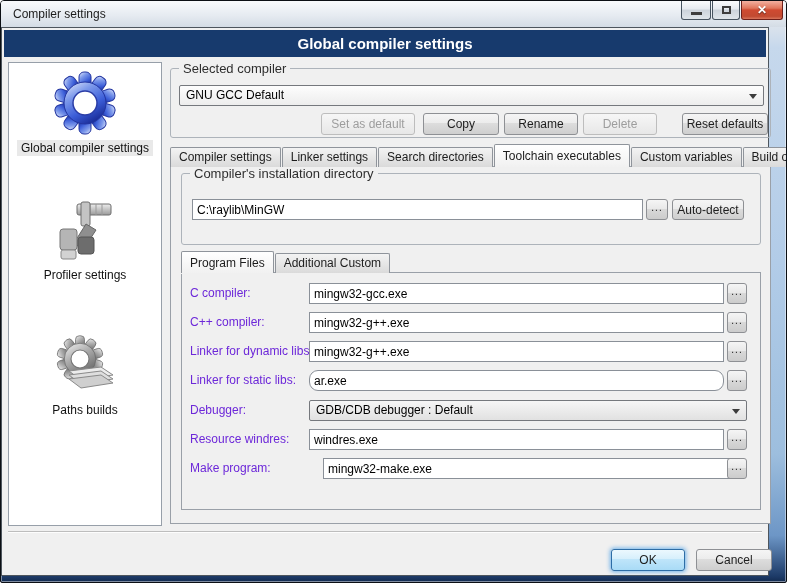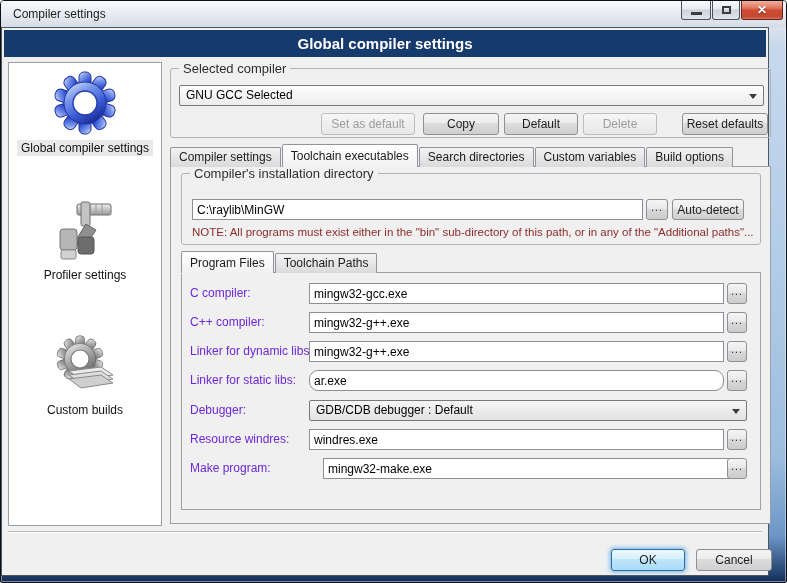--- a/index.html
+++ b/index.html
@@ -199,55 +199,55 @@
             <circle r="21"></circle>
             <circle r="12" fill="#ffffff" stroke="#777" stroke-width="1.5"></circle>
           </g>
           <g stroke="#8a8a8a">
             <polygon points="16,38 48,34 60,42 28,47" fill="#ececec"></polygon>
             <polygon points="16,42 48,38 60,46 28,51" fill="#dedede"></polygon>
             <polygon points="16,46 48,42 60,50 28,55" fill="#cfcfcf"></polygon>
           </g>
         </svg>
       </div>
-      <span class="side-label">Custom builds</span>
+      <span class="side-label">Paths builds</span>
     </div>
 
     <div class="groupbox group-compiler">
       <span class="legend">Selected compiler</span>
-      <div class="combo" style="left:8px; top:16px; width:585px;">GNU GCC Selected</div>
+      <div class="combo" style="left:8px; top:16px; width:585px;">GNU GCC Default</div>
       <div class="btn disabled" style="left:150px; top:44px; width:94px;">Set as default</div>
       <div class="btn" style="left:252px; top:44px; width:76px;">Copy</div>
-      <div class="btn" style="left:333px; top:44px; width:74px;">Default</div>
+      <div class="btn" style="left:333px; top:44px; width:74px;">Rename</div>
       <div class="btn disabled" style="left:412px; top:44px; width:74px;">Delete</div>
       <div class="btn" style="left:511px; top:44px; width:86px;">Reset defaults</div>
     </div>
 
     <div class="tabstrip">
       <div class="tab">Compiler settings</div>
+      <div class="tab">Linker settings</div>
+      <div class="tab">Search directories</div>
       <div class="tab selected">Toolchain executables</div>
-      <div class="tab">Search directories</div>
       <div class="tab">Custom variables</div>
       <div class="tab">Build options</div>
 
     </div>
 
     <div class="tabpanel">
 
       <div class="groupbox group-install">
         <span class="legend">Compiler's installation directory</span>
         <input class="textbox" style="left: 10px; top: 25px; width: 451px;" value="C:\raylib\MinGW">
         <div class="mini-btn" style="left:464px; top:25px; width:22px;">...</div>
         <div class="btn" style="left:490px; top:25px; width:72px; height:21px;">Auto-detect</div>
-        <div class="note-text" style="color:#8f2b2b;">NOTE: All programs must exist either in the "bin" sub-directory of this path, or in any of the "Additional paths"...</div>
       </div>
 
       <div class="subtabstrip">
         <div class="tab selected" style="height:22px; line-height:22px;">Program Files</div>
-        <div class="tab">Toolchain Paths</div>
+        <div class="tab">Additional Custom</div>
       </div>
 
       <div class="subpanel">
         <span class="prow-label" style="top:10px;">C compiler:</span>
         <input class="textbox" style="left: 127px; top: 10px; width: 415px;" value="mingw32-gcc.exe">
         <div class="mini-btn" style="left:545px; top:10px;">...</div>
 
         <span class="prow-label" style="top:39px;">C++ compiler:</span>
         <input class="textbox" style="left: 127px; top: 39px; width: 415px;" value="mingw32-g++.exe">
         <div class="mini-btn" style="left:545px; top:39px;">...</div>

